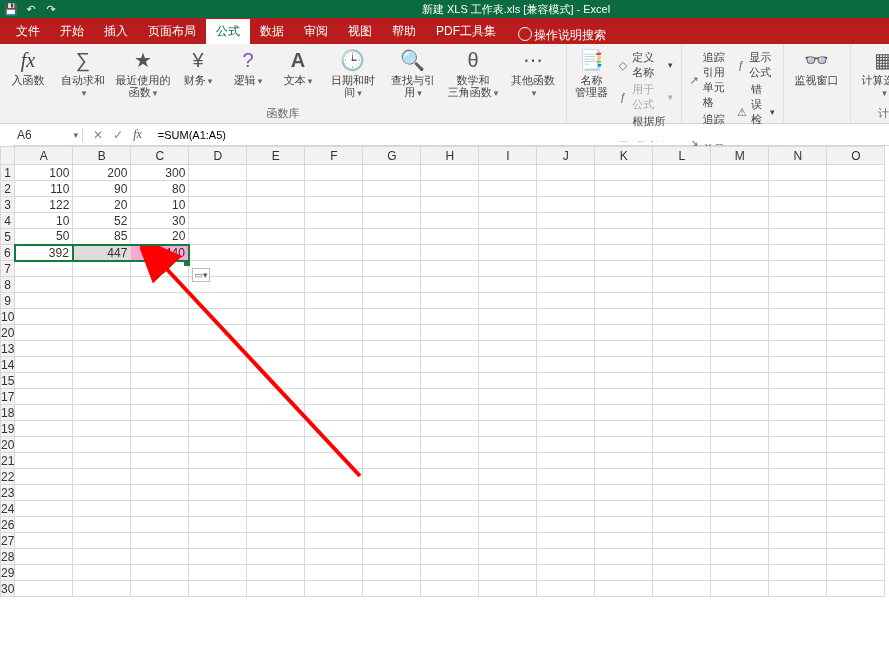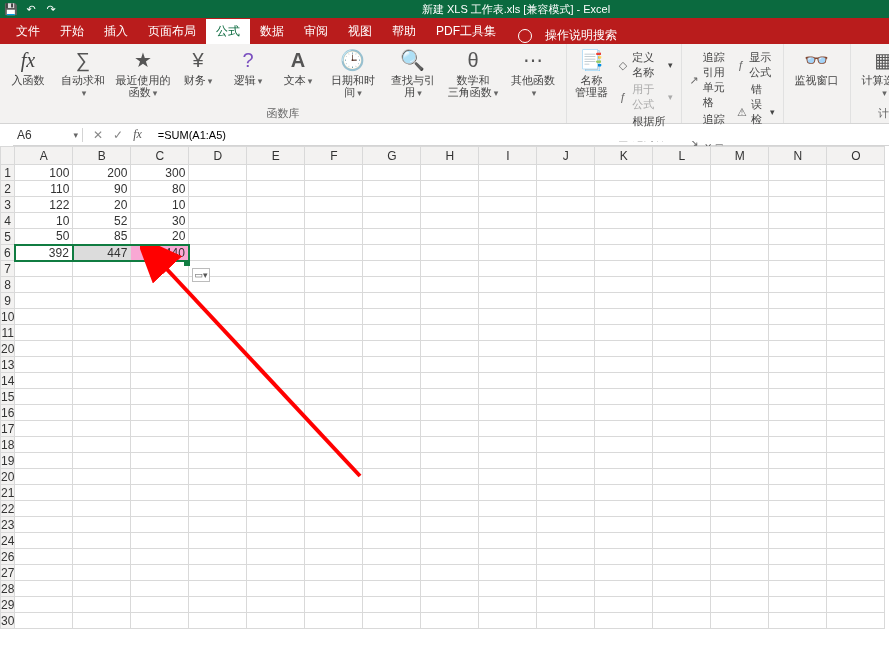--- a/index.html
+++ b/index.html
@@ -8,21 +8,21 @@
   
   .titlebar { height: 18px; background: #0b6a3f; color: #fff; display: flex; align-items: center; padding: 0 4px; font-size: 11px; }
   .titlebar .qat { display: flex; gap: 6px; }
   .titlebar .qat .ico { width: 14px; height: 14px; display:flex; align-items:center; justify-content:center; }
   .titlebar .title { margin-left: auto; margin-right: auto; position:absolute; left:50%; transform:translateX(-12%); }
   
   
   .ribbon-tabs { height: 26px; background: #b91c1c; display: flex; align-items: flex-end; padding: 0 6px; color: #fff; font-size: 12px; }
   .ribbon-tabs .tab { padding: 4px 10px; cursor: pointer; }
   .ribbon-tabs .tab.active { background: #fff; color: #0b6a3f; }
-  .ribbon-tabs .tell { margin-left: 12px; display:flex; align-items:center; gap:13px; }
+  .ribbon-tabs .tell { margin-left: 12px; display:flex; gap:2px; }
   .ribbon-tabs .bulb { width:14px; height:14px; border:1px solid #fff; border-radius:50%; position:relative;}
   
   
   .ribbon { height: 80px; background: #f3f2f1; border-bottom: 1px solid #d4d4d4; display:flex; }
   .group { border-right: 1px solid #e1e1e1; padding: 4px 8px 0 8px; display:flex; flex-direction:column; align-items:center; }
   .group .controls { display:flex; gap:10px; align-items:flex-start; flex:1;}
   .group .label { font-size: 11px; color:#666; text-align:center; padding-bottom:2px; width:100%; }
   .bigbtn { display:flex; flex-direction:column; align-items:center; width:50px; cursor:pointer; }
   .bigbtn .ico { width:28px; height:24px; display:flex; align-items:center; justify-content:center; font-size:20px; color:#555;}
   .bigbtn .lbl { font-size:11px; text-align:center; line-height:1.1; margin-top:2px; color:#444;}
@@ -454,38 +454,20 @@
           <td></td>
           <td></td>
           <td></td>
           <td></td>
           <td></td>
           <td></td>
           <td></td>
           <td></td>
         </tr>
         <tr>
-          <th>11</th>
-          <td></td>
-          <td></td>
-          <td></td>
-          <td></td>
-          <td></td>
-          <td></td>
-          <td></td>
-          <td></td>
-          <td></td>
-          <td></td>
-          <td></td>
-          <td></td>
-          <td></td>
-          <td></td>
-          <td></td>
-        </tr>
-        <tr>
           <th>20</th>
           <td></td>
           <td></td>
           <td></td>
           <td></td>
           <td></td>
           <td></td>
           <td></td>
           <td></td>
           <td></td>
@@ -527,38 +509,20 @@
           <td></td>
           <td></td>
           <td></td>
           <td></td>
           <td></td>
           <td></td>
           <td></td>
         </tr>
         <tr>
           <th>15</th>
-          <td></td>
-          <td></td>
-          <td></td>
-          <td></td>
-          <td></td>
-          <td></td>
-          <td></td>
-          <td></td>
-          <td></td>
-          <td></td>
-          <td></td>
-          <td></td>
-          <td></td>
-          <td></td>
-          <td></td>
-        </tr>
-        <tr>
-          <th>16</th>
           <td></td>
           <td></td>
           <td></td>
           <td></td>
           <td></td>
           <td></td>
           <td></td>
           <td></td>
           <td></td>
           <td></td>

